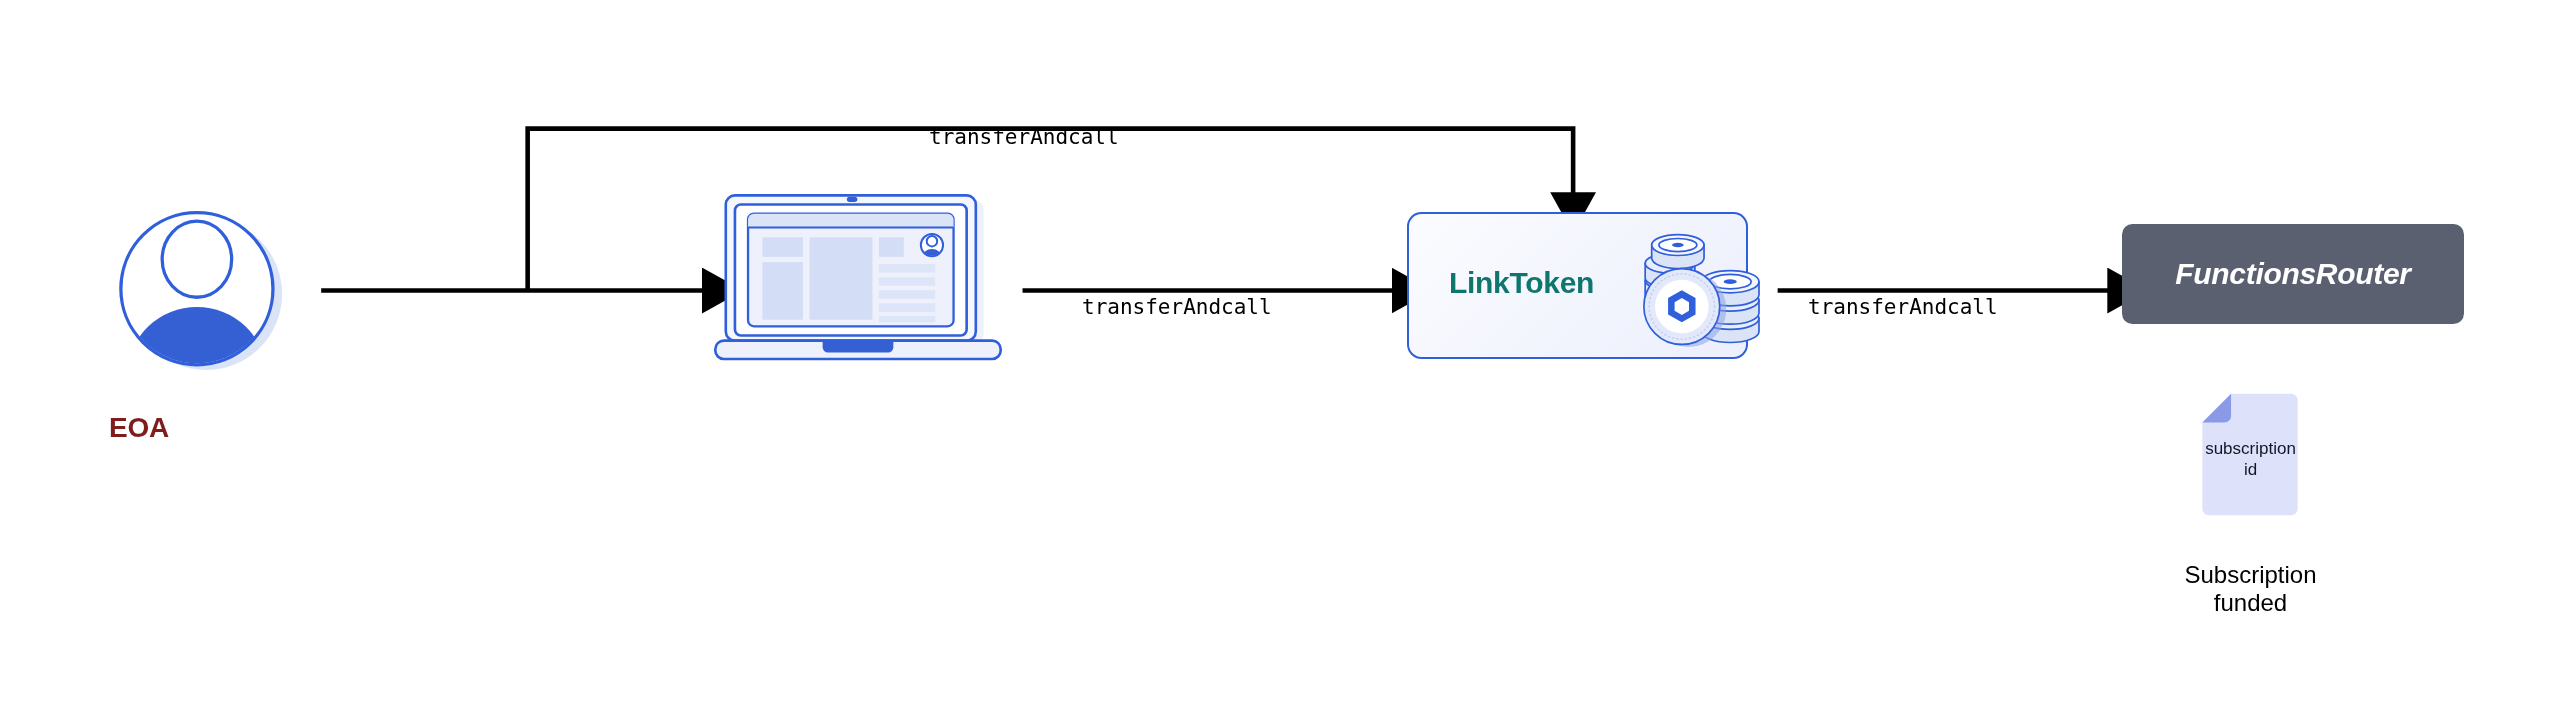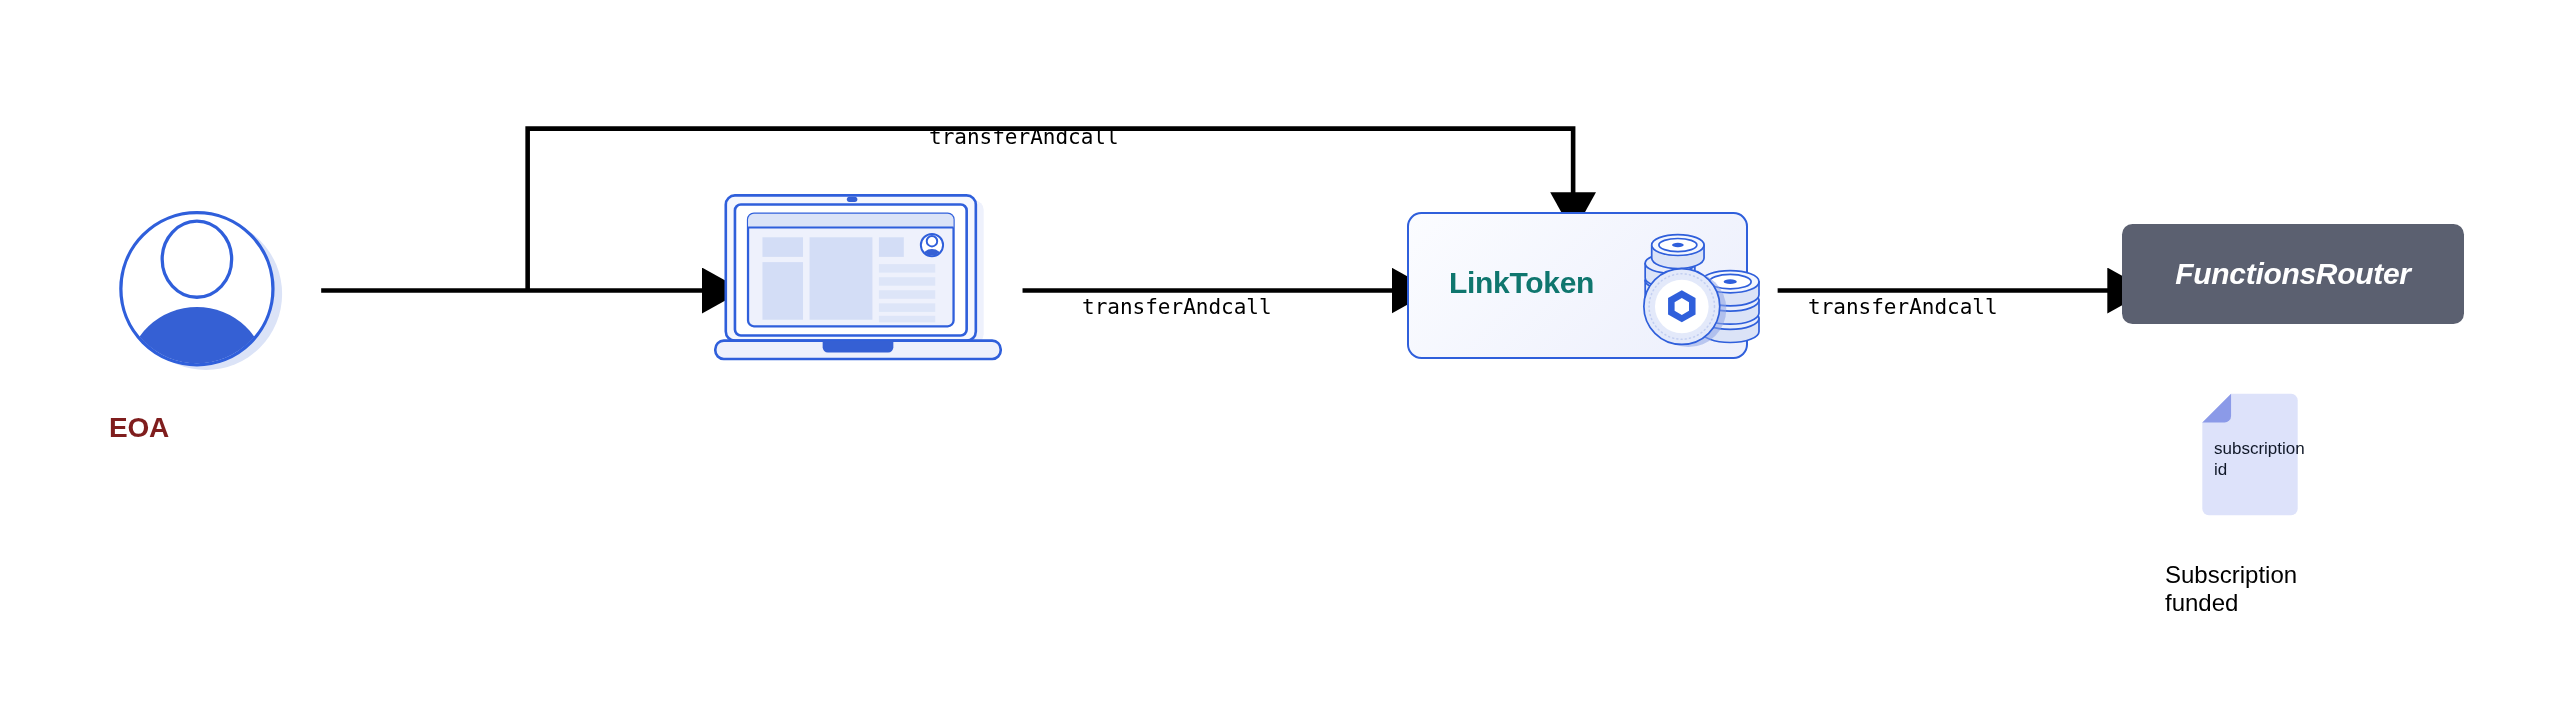--- a/index.html
+++ b/index.html
@@ -24,27 +24,26 @@
     position: absolute;
     text-align: center;
     color: #7f1d1d;
     font-weight: bold;
     font-size: 28px;
     letter-spacing: -0.2px;
     white-space: nowrap;
   }
   .doc-caption {
     position: absolute;
-    text-align: left;
+    text-align: center;
     color: #000000;
     font-weight: normal;
     font-size: 24px;
     line-height: 1.18;
     white-space: pre-line;
-    margin-left: 29px;
   }
 
   
   .edge-label {
     position: absolute;
     font-family: "DejaVu Sans Mono", "Liberation Mono", monospace;
     font-size: 21px;
     color: #000000;
     white-space: nowrap;
     letter-spacing: 0px;

